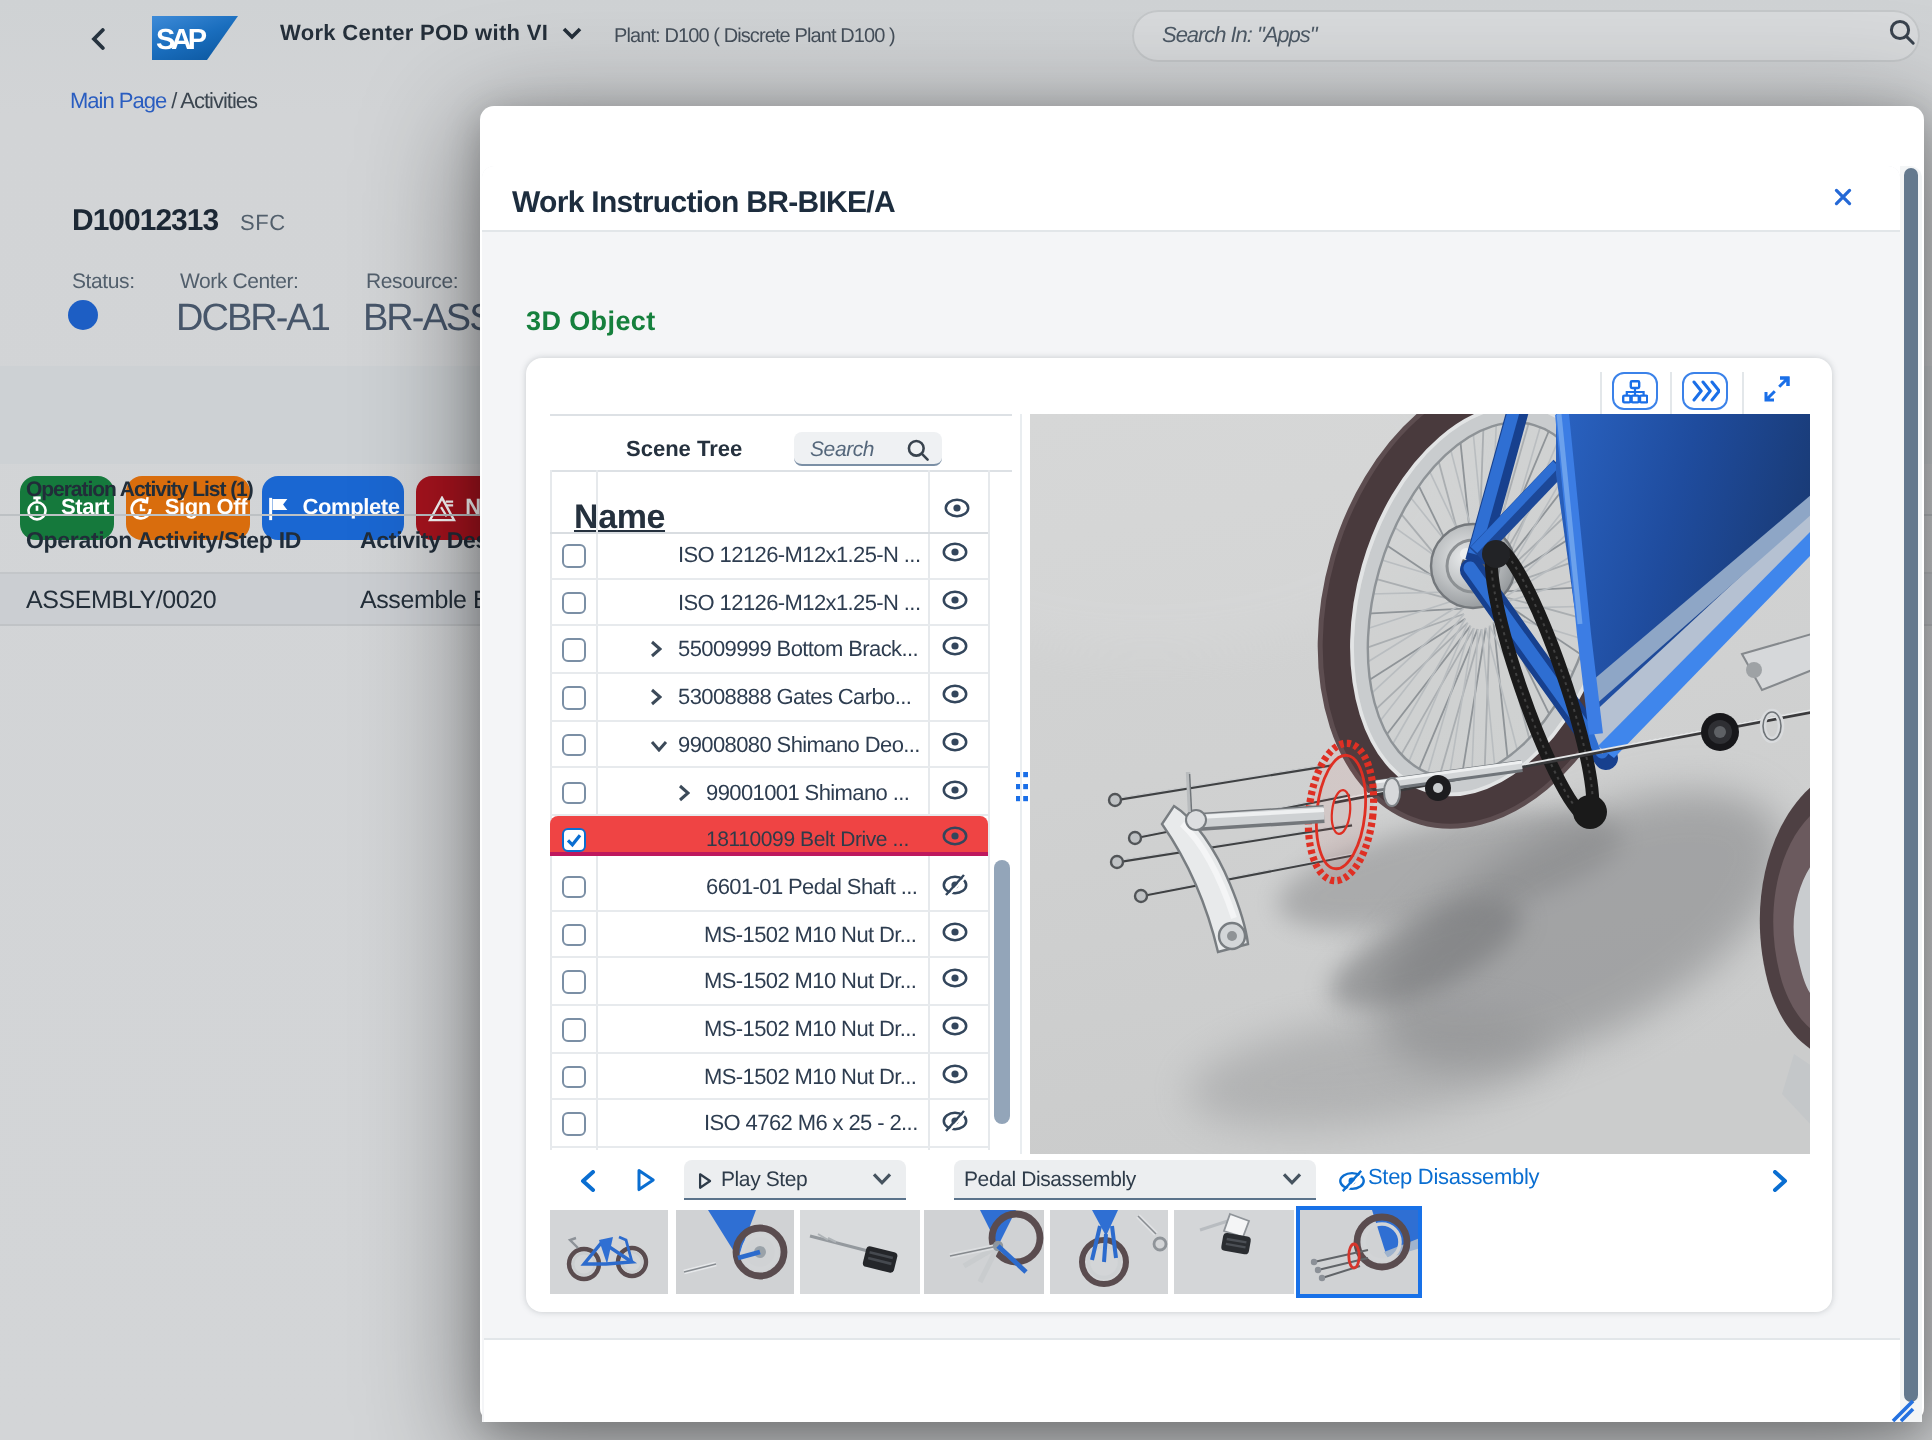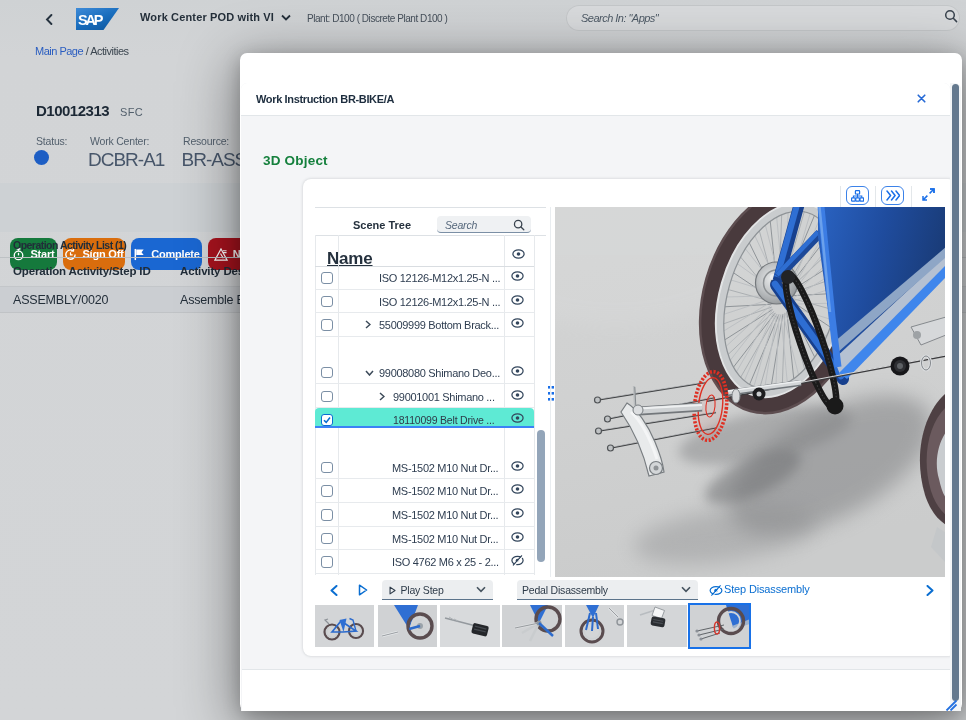--- a/index.html
+++ b/index.html
@@ -32,49 +32,49 @@
   .td1 { position:absolute; left:13px; top:6px; font-size:12.5px; letter-spacing:-0.2px; color:#242f3a; }
   .td2 { position:absolute; left:180px; top:6px; font-size:12.5px; letter-spacing:-0.2px; color:#242f3a; }
 
   
 
   
   #modal { position:absolute; left:240px; top:53px; width:722px; height:658px; background:#fff; border-radius:7px;
            box-shadow:0 12px 55px 6px rgba(0,0,0,0.38), 0 4px 18px rgba(0,0,0,0.22); }
   #ipage { position:absolute; left:1px; top:30px; width:709px; height:628px; background:#f4f5f7; border-radius:6px 6px 0 0; overflow:hidden; }
   #ihdr { position:absolute; left:0; top:0; width:709px; height:33px; background:#fff; border-bottom:1px solid #e2e6e9; border-radius:6px 6px 0 0; }
-  #ihdr .t { position:absolute; left:15px; top:10px; font-size:11px; letter-spacing:-0.35px; font-weight:bold; color:#1d2d3e; }
+  #ihdr .t { position:absolute; left:15px; top:10px; font-size:15px; letter-spacing:-0.35px; font-weight:bold; color:#1d2d3e; }
   .xbtn { position:absolute; right:24px; top:11px; width:9px; height:9px; }
   .obj3d { position:absolute; left:22px; top:70px; font-size:13.5px; letter-spacing:0.2px; font-weight:bold; color:#15803d; }
-  #card { position:absolute; left:22px; top:96px; width:653px; height:477px; background:#fff; border-radius:8px; box-shadow:0 0 3px rgba(60,70,80,0.25);margin-left:40px; }
+  #card { position:absolute; left:22px; top:96px; width:653px; height:477px; background:#fff; border-radius:8px; box-shadow:0 0 3px rgba(60,70,80,0.25); }
   #ifoot { position:absolute; left:1px; bottom:0; width:709px; height:42px; background:#fff; border-top:1px solid #e2e6e9; }
   
   .mscroll { position:absolute; right:3.5px; top:31px; width:6.5px; height:617px; border-radius:3.5px; background:#64798e; }
   .rsz { position:absolute; right:4px; bottom:0px; width:13px; height:12px; }
 
   
   .tbsep { position:absolute; top:7px; width:1px; height:22px; background:#e3e7ea; }
   .tbtn { position:absolute; top:7px; width:23px; height:19px; border:1px solid #3b82e9; border-radius:6px; background:#fff; display:flex; align-items:center; justify-content:center; }
 
   
   #tree { position:absolute; left:12px; top:28px; width:219px; height:367px; font-size:11px; letter-spacing:-0.3px; color:#2e3d50; }
   #tree .topline { position:absolute; left:0; top:0; width:231px; height:1px; background:#dde1e5; }
   #tree .ttl { position:absolute; left:38px; top:11.5px; font-size:11px; letter-spacing:0; font-weight:bold; color:#25313e; }
-  #tree .srch { position:absolute; left:122px; top:9px; width:94px; height:17px; background:#eff1f3; border-radius:4px; border-bottom:1px solid #7b8fa5; }
+  #tree .srch { position:absolute; left:122px; top:9px; width:74px; height:17px; background:#eff1f3; border-radius:4px; border-bottom:1px solid #7b8fa5; }
   #tree .srch .sp { position:absolute; left:8px; top:2.5px; font-size:10.5px; letter-spacing:-0.2px; font-style:italic; color:#55677b; }
   #tree .hdrline { position:absolute; left:0; top:28px; width:231px; height:1px; background:#dde1e5; }
   #tree .name { position:absolute; left:12px; top:42px; font-weight:bold; font-size:17px; letter-spacing:-0.2px; color:#25313e;text-decoration:underline; }
   #tree .vl { position:absolute; top:28px; width:1px; height:340px; background:#e6e9ec; }
   #tree .namebot { position:absolute; left:0; top:59px; width:219px; height:1px; background:#d9dde1; }
   .trw { position:absolute; left:0; width:219px; height:23.7px; border-bottom:1px solid #e7eaed; }
   .trw .cb { position:absolute; left:6px; top:6px; width:11.5px; height:11.5px; border:1.5px solid #7b8fa5; border-radius:3px; background:#fff; }
   .trw .lbl { position:absolute; top:6px; white-space:nowrap; }
   .trw .eye { position:absolute; left:196px; top:5px; }
   .trw .arr { position:absolute; top:7px; }
-  .trw.sel { background:#5eead4; border-bottom:2px solid #3b82f6; }
+  .trw.sel { background:#ef4444; border-bottom:2px solid #be185d; }
   .trw.sel .cb { border-color:#0a6ed1; }
   .treescroll { position:absolute; left:233.5px; top:251px; width:8px; height:132px; background:#93a5b9; border-radius:4px; }
   .grip { position:absolute; left:245px; top:207px; width:6px; height:15px; }
 
   
   #vp { position:absolute; left:251.5px; top:28px; width:390.5px; height:370px; overflow:hidden; }
 
   
   #cbar { position:absolute; left:0; top:401px; width:654px; height:24px; }
   .sel { position:absolute; top:0; height:20px; background:#eceef0; border-bottom:1px solid #5b738b; border-radius:4px 4px 0 0; font-size:10.5px; letter-spacing:-0.2px; color:#2e3b49; }
@@ -244,20 +244,31 @@
             <span class="cb"></span>
             <svg class="arr" style="left:50px" width="6" height="9" viewBox="0 0 6 9">
               <path d="M1 1 L5 4.5 L1 8" stroke="#3c4a59" stroke-width="1.5" fill="none"></path>
             </svg>
             <span class="lbl" style="left:64px">55009999 Bottom Brack...</span>
             <svg class="eye" width="13" height="10" viewBox="0 0 13 10">
               <ellipse cx="6.5" cy="5" rx="5.6" ry="4.1" stroke="#33465c" stroke-width="1.25" fill="none"></ellipse>
               <circle cx="6.5" cy="5" r="1.8" fill="#33465c"></circle>
             </svg>
           </div>
+          <div class="trw" style="top:130.1px">
+            <span class="cb"></span>
+            <svg class="arr" style="left:50px" width="6" height="9" viewBox="0 0 6 9">
+              <path d="M1 1 L5 4.5 L1 8" stroke="#3c4a59" stroke-width="1.5" fill="none"></path>
+            </svg>
+            <span class="lbl" style="left:64px">53008888 Gates Carbo...</span>
+            <svg class="eye" width="13" height="10" viewBox="0 0 13 10">
+              <ellipse cx="6.5" cy="5" rx="5.6" ry="4.1" stroke="#33465c" stroke-width="1.25" fill="none"></ellipse>
+              <circle cx="6.5" cy="5" r="1.8" fill="#33465c"></circle>
+            </svg>
+          </div>
           <div class="trw" style="top:153.8px">
             <span class="cb"></span>
             <svg class="arr" style="left:50px;top:9px" width="9" height="6" viewBox="0 0 9 6">
               <path d="M1 1 L4.5 5 L8 1" stroke="#3c4a59" stroke-width="1.5" fill="none"></path>
             </svg>
             <span class="lbl" style="left:64px">99008080 Shimano Deo...</span>
             <svg class="eye" width="13" height="10" viewBox="0 0 13 10">
               <ellipse cx="6.5" cy="5" rx="5.6" ry="4.1" stroke="#33465c" stroke-width="1.25" fill="none"></ellipse>
               <circle cx="6.5" cy="5" r="1.8" fill="#33465c"></circle>
             </svg>
@@ -276,20 +287,30 @@
           <div class="trw sel" style="top:201.2px">
             <span class="cb">
               <svg style="position:absolute;left:1px;top:1px" width="8" height="8" viewBox="0 0 8 8">
                 <path d="M1 4.2 L3.2 6.4 L7 1.6" stroke="#0a6ed1" stroke-width="1.6" fill="none"></path>
               </svg>
             </span>
             <span class="lbl" style="left:78px">18110099 Belt Drive ...</span>
             <svg class="eye" width="13" height="10" viewBox="0 0 13 10">
               <ellipse cx="6.5" cy="5" rx="5.6" ry="4.1" stroke="#33465c" stroke-width="1.25" fill="none"></ellipse>
               <circle cx="6.5" cy="5" r="1.8" fill="#33465c"></circle>
+            </svg>
+          </div>
+          <div class="trw" style="top:224.9px">
+            <span class="cb"></span>
+            <span class="lbl" style="left:78px">6601-01 Pedal Shaft ...</span>
+            <svg class="eye" width="13" height="11" viewBox="0 0 13 11">
+              <ellipse cx="6.5" cy="5.5" rx="5.6" ry="4.1" stroke="#33465c" stroke-width="1.25" fill="none"></ellipse>
+              <circle cx="6.5" cy="5.5" r="1.8" fill="#33465c"></circle>
+              <path d="M11 0.5 L2 10.5" stroke="#33465c" stroke-width="1.25"></path>
+              <path d="M12 1.2 L3 11.2" stroke="#fff" stroke-width="1.1"></path>
             </svg>
           </div>
           <div class="trw" style="top:248.6px">
             <span class="cb"></span>
             <span class="lbl" style="left:77px">MS-1502 M10 Nut Dr...</span>
             <svg class="eye" width="13" height="10" viewBox="0 0 13 10">
               <ellipse cx="6.5" cy="5" rx="5.6" ry="4.1" stroke="#33465c" stroke-width="1.25" fill="none"></ellipse>
               <circle cx="6.5" cy="5" r="1.8" fill="#33465c"></circle>
             </svg>
           </div>

